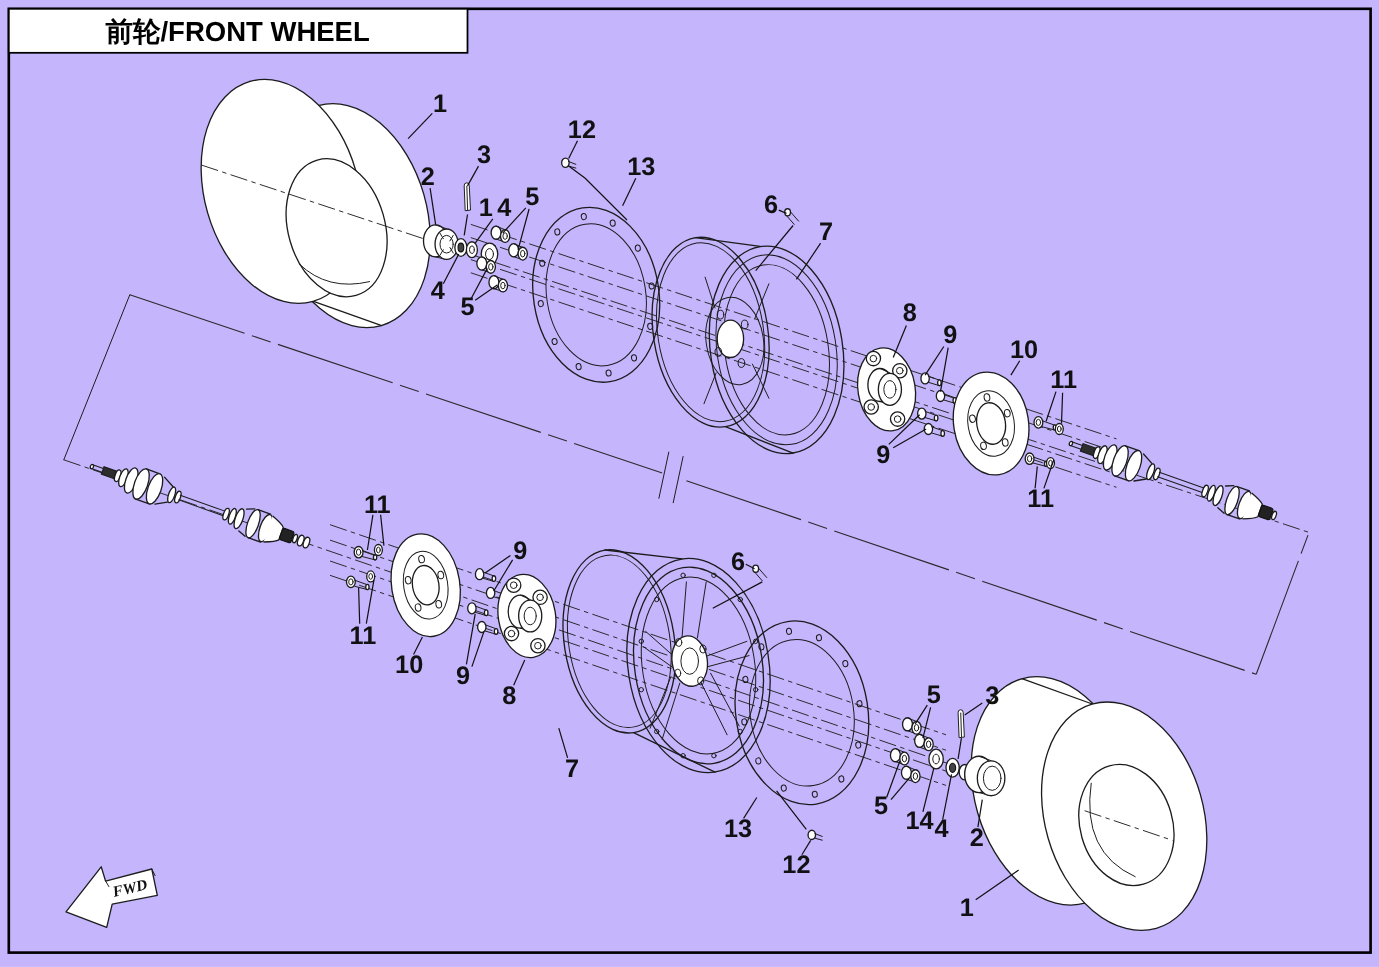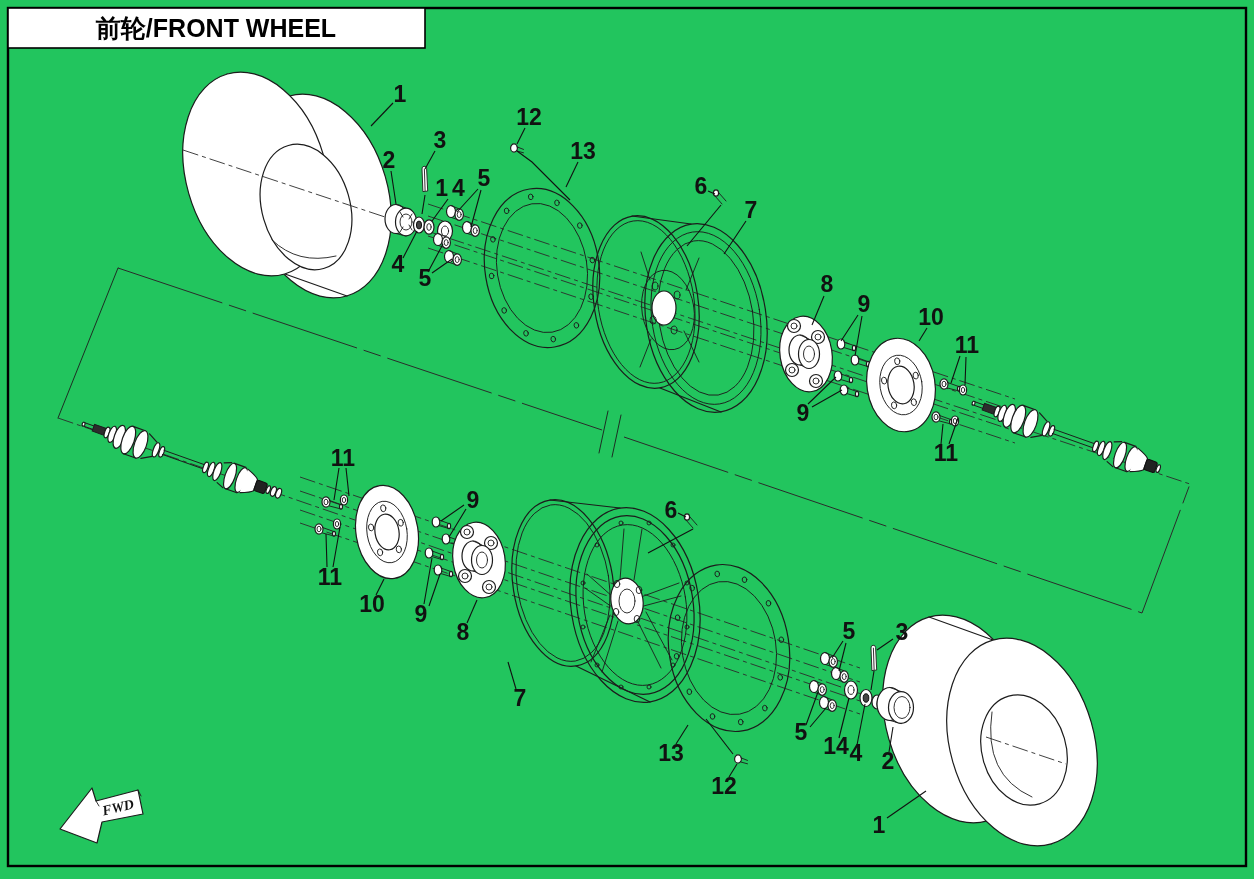--- a/index.html
+++ b/index.html
@@ -1,16 +1,16 @@
 <!DOCTYPE html>
 <html><head>
 <meta charset="utf-8">
 <style>
   html,body{margin:0;padding:0;background:#fff;}
-  .page{position:relative;width:1254px;height:879px;background:#22c55e;overflow:hidden;
+  .page{position:relative;width:1254px;height:879px;background:#c4b5fd;overflow:hidden;
         font-family:"Liberation Sans",sans-serif;}
   svg{display:block;}
   .ln  {stroke:#1c1c1c;fill:none;stroke-width:1.2;stroke-linejoin:round;stroke-linecap:round;}
   .lnw {stroke:#1c1c1c;fill:#ffffff;stroke-width:1.2;stroke-linejoin:round;}
   .thin{stroke-width:0.9;}
   .cl  {stroke:#2b2b2b;fill:none;stroke-width:0.9;stroke-dasharray:16 4 4 4;}
   .ph  {stroke:#2b2b2b;fill:none;stroke-width:1;stroke-dasharray:110 7 18 7;}
   .ldr {stroke:#111;fill:none;stroke-width:1.1;}
   .lbl {font-family:"Liberation Sans",sans-serif;font-weight:bold;font-size:23px;fill:#111;text-anchor:middle;}
   .sp  {letter-spacing:4px;}

